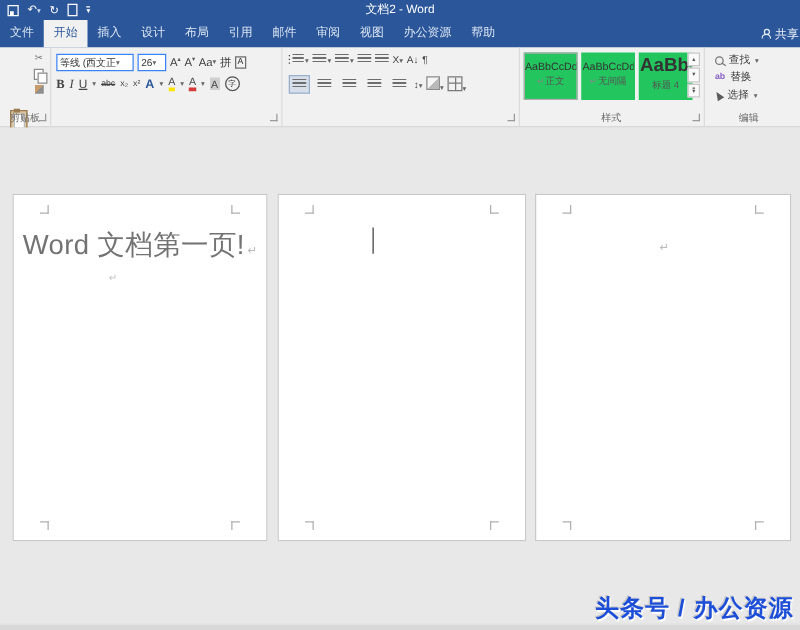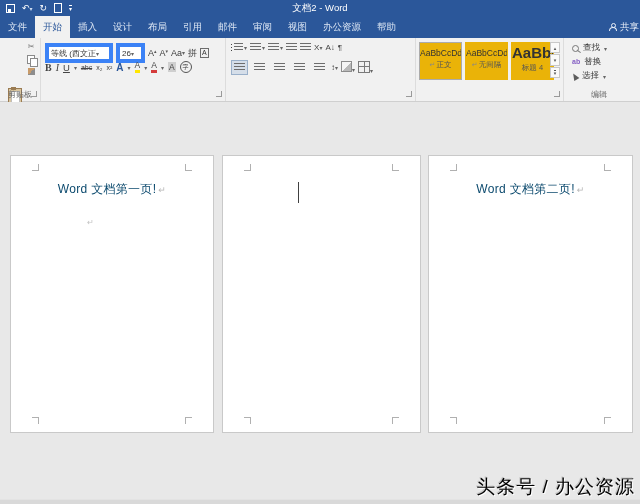--- a/index.html
+++ b/index.html
@@ -49,21 +49,21 @@
   .i-clipboard::before{content:"";position:absolute;left:2px;top:-2px;width:5px;height:3px;background:#9a7b52;}
   .i-clipboard::after{content:"";position:absolute;left:2px;top:2px;width:7px;height:10px;background:#fff;border:1px solid #bdbdbd;}
   .paste .lbl{font-size:8px;color:#333;display:block;margin-top:1px;}
   .minis{position:absolute;left:27px;top:5px;display:flex;flex-direction:column;gap:4px;align-items:center;}
   .i-cut{font-size:8px;color:#777;line-height:8px;}
   .i-copy{display:inline-block;width:6px;height:7px;border:1px solid #8a8a8a;position:relative;background:#fff;}
   .i-copy::after{content:"";position:absolute;left:2px;top:2px;width:6px;height:7px;border:1px solid #8a8a8a;background:#fff;}
   .i-painter{display:inline-block;width:7px;height:7px;background:linear-gradient(135deg,#c89b6a 50%,#8d8d8d 50%);}
   
   .frow1{position:absolute;left:5px;top:5px;display:flex;align-items:center;gap:3px;}
-  .combo{display:flex;align-items:center;background:#fff;border:4px solid #3b82f6;height:12px;padding:0 2px;cursor:pointer;}
+  .combo{display:flex;align-items:center;background:#fff;border:1px solid #3b82f6;height:12px;padding:0 2px;cursor:pointer;}
   .combo .val{font-size:8px;color:#333;white-space:nowrap;overflow:hidden;}
   .fname{width:56px;}
   .fsize{width:17px;}
   .fbtn{font-size:9px;color:#3b3b3b;cursor:pointer;display:flex;align-items:flex-start;line-height:11px;}
   .sup6{font-size:5px;line-height:6px;color:#555;}
   .boxA{display:inline-block;border:1px solid #6d6d6d;font-size:7px;line-height:8px;padding:0 1px;color:#333;}
   .frow2{position:absolute;left:5px;top:23px;display:flex;align-items:center;gap:4px;}
   .b-bold{font-family:"Liberation Serif",serif;font-weight:bold;font-size:10px;}
   .b-italic{font-family:"Liberation Serif",serif;font-style:italic;font-size:10px;}
   .b-under{text-decoration:underline;font-size:9.5px;}
@@ -83,54 +83,54 @@
   .dots i{width:1px;height:1px;background:#444;}
   .alg{width:15px;height:13px;display:flex;align-items:center;justify-content:center;border:1px solid transparent;cursor:pointer;}
   .alg.sel{background:#d5dee9;border-color:#9ab0ca;}
   .pbtn{font-size:8px;color:#444;cursor:pointer;}
   .ic-shading{display:inline-block;width:9px;height:9px;border:1px solid #8c8c8c;background:linear-gradient(135deg,#f5f5f5 50%,#b9b9b9 50%);}
   .ic-borders{display:inline-block;width:10px;height:10px;border:1px solid #7a7a7a;
      background:linear-gradient(#7a7a7a,#7a7a7a) center/100% 1px no-repeat,
                 linear-gradient(#7a7a7a,#7a7a7a) center/1px 100% no-repeat;}
   
   .cards{position:absolute;left:4px;top:4px;display:flex;gap:3px;}
-  .card{width:41px;height:36px;background:#eab308;border:1px solid transparent;text-align:center;cursor:pointer;overflow:hidden;}
+  .card{width:41px;height:36px;background:#22c55e;border:1px solid transparent;text-align:center;cursor:pointer;overflow:hidden;}
   .card.sel{border-color:#ababab;}
   .prev{font-size:8.5px;color:#333;margin-top:5px;white-space:nowrap;overflow:hidden;}
   .prev.big{font-size:15px;margin-top:1px;font-weight:bold;}
   .sname{font-size:7.5px;color:#555;margin-top:2px;white-space:nowrap;}
   .sname.ret::before{content:"↵";color:#888;font-size:7px;margin-right:1px;}
   .sscroll{position:absolute;right:3px;top:4px;width:10px;height:36px;display:flex;flex-direction:column;gap:1px;}
   .sscroll .sb{flex:1;background:#fafafa;border:1px solid #c8c8c8;display:flex;align-items:center;justify-content:center;font-size:5px;color:#555;cursor:pointer;}
   .sb .bar{border-top:1px solid #555;padding-top:0px;font-size:5px;line-height:4px;}
   
   .erow{position:absolute;left:9px;display:flex;align-items:center;gap:4px;font-size:8.5px;color:#3b3b3b;cursor:pointer;}
   .i-magd{display:inline-block;width:5px;height:5px;border:1px solid #777;border-radius:50%;position:relative;}
   .i-magd::after{content:"";position:absolute;left:4px;top:5px;width:4px;height:1px;background:#777;transform:rotate(35deg);}
   .i-repl{font-size:7px;color:#8661c5;font-weight:bold;line-height:8px;}
   .i-cursorarrow{display:inline-block;width:0;height:0;border-left:3px solid transparent;border-right:3px solid transparent;border-bottom:7px solid #5c5c5c;transform:rotate(-32deg);}
   
   .docarea{position:absolute;top:102px;left:0;right:0;bottom:0;background:#e8e8e8;}
   .page{position:absolute;top:53px;height:278px;background:#fff;border:1px solid #c9c9c9;box-sizing:border-box;cursor:text;}
   .p1{left:10px;width:204px;}
   .p2{left:222px;width:199px;}
   .p3{left:428px;width:205px;}
-  .ptext{position:absolute;top:25px;left:0;right:0;text-align:center;font-size:12px;color:#0c4a6e;letter-spacing:0.3px;white-space:nowrap;}
+  .ptext{position:absolute;top:25px;left:0;right:0;text-align:center;font-size:22px;color:#737373;letter-spacing:0.3px;white-space:nowrap;}
   .pmark{color:#b8b8b8;font-size:9px;margin-left:2px;}
   .pmark::before{content:"↵";}
   .pmark2{position:absolute;top:62px;left:76px;color:#c2c2c2;font-size:8px;}
   .pmark2::before{content:"↵";}
   .cursorline{position:absolute;left:75px;top:26px;width:1px;height:21px;background:#404040;}
   .cm{position:absolute;width:6px;height:6px;}
   .cm.tl{left:21px;top:8px;border-right:1px solid #b0b0b0;border-bottom:1px solid #b0b0b0;}
   .cm.tr{right:21px;top:8px;border-left:1px solid #b0b0b0;border-bottom:1px solid #b0b0b0;}
   .cm.bl{left:21px;bottom:8px;border-right:1px solid #b0b0b0;border-top:1px solid #b0b0b0;}
   .cm.br{right:21px;bottom:8px;border-left:1px solid #b0b0b0;border-top:1px solid #b0b0b0;}
-  .watermark{position:absolute;right:5px;bottom:4px;font-size:19px;font-weight:normal;letter-spacing:1px;
-             color:#000000;text-shadow:1px 1px 0 #ffffff,-1px -1px 0 #c6c6c6;}
+  .watermark{position:absolute;right:5px;bottom:4px;font-size:19px;font-weight:bold;letter-spacing:1px;
+             color:#1d4ed8;text-shadow:1px 1px 0 #ffffff,-1px -1px 0 #c6c6c6;}
   .bstrip{position:absolute;left:0;right:0;bottom:0;height:4px;background:#d9d9d9;border-top:1px solid #e3e3e3;}
 </style>
 </head>
 <body>
 
 <div class="app">
 
   <div class="titlebar">
     <div class="qat">
       <span class="i-save"></span>
@@ -289,20 +289,21 @@
           <div class="sname">标题 4</div>
         </div>
       </div>
       <div class="sscroll">
         <span class="sb">▴</span>
         <span class="sb">▾</span>
         <span class="sb">
             <span class="bar">▾</span>
           </span>
       </div>
+      <div class="glabel">样式</div>
       <span class="launcher"></span>
     </div>
 
     <div class="grp" style="left:563px;width:72px;border-right:none;">
       <div class="erow" style="top:4px;">
         <span class="i-magd"></span>
         <span>查找</span>
         <span class="dd">▾</span>
       </div>
       <div class="erow" style="top:18px;">
@@ -335,20 +336,20 @@
       <span class="cm bl"></span>
       <span class="cm br"></span>
       <span class="cursorline"></span>
     </div>
 
     <div class="page p3">
       <span class="cm tl"></span>
       <span class="cm tr"></span>
       <span class="cm bl"></span>
       <span class="cm br"></span>
-      <div class="ptext"><span>Word 文档第二页!</span><span class="pmark"></span></div>
+      <div class="ptext"><span class="pmark"></span></div>
     </div>
 
     <div class="bstrip"></div>
     <div class="watermark">头条号 / 办公资源</div>
   </div>
 
 </div>
 
 </body></html>

